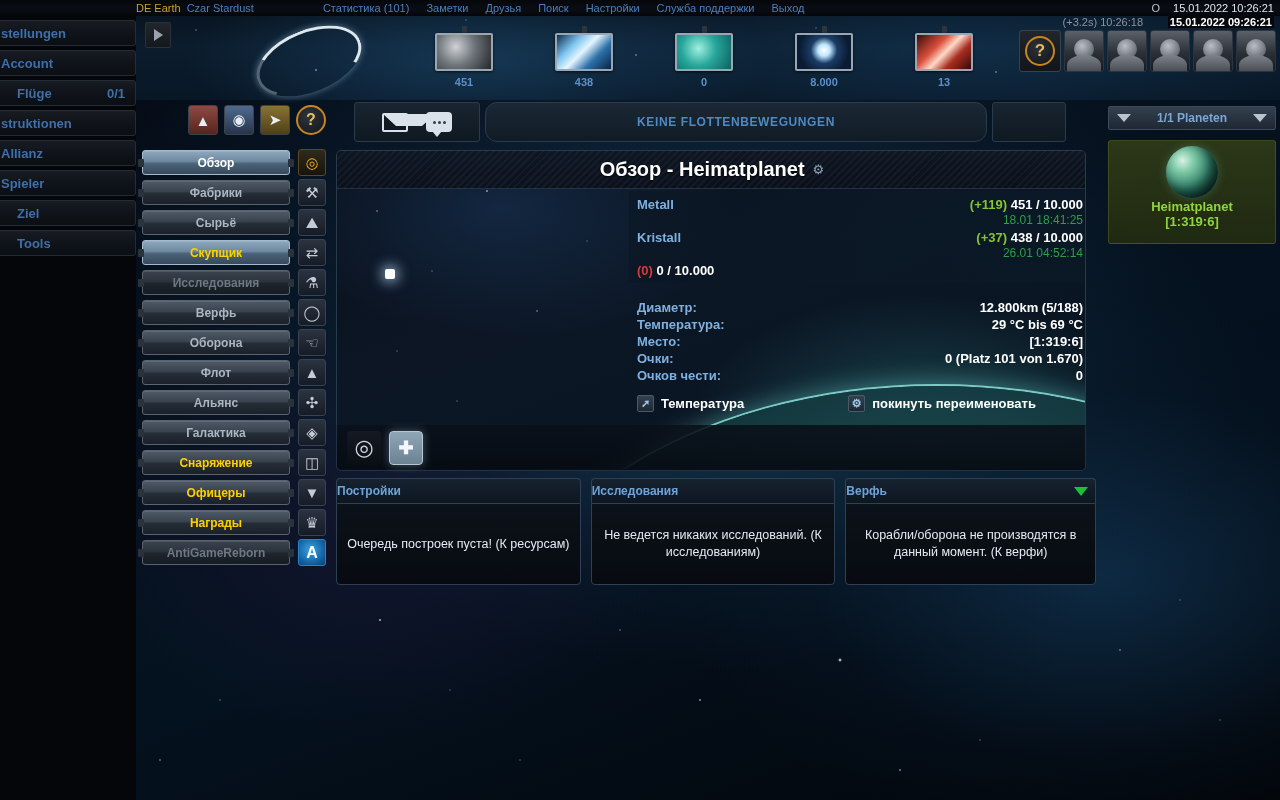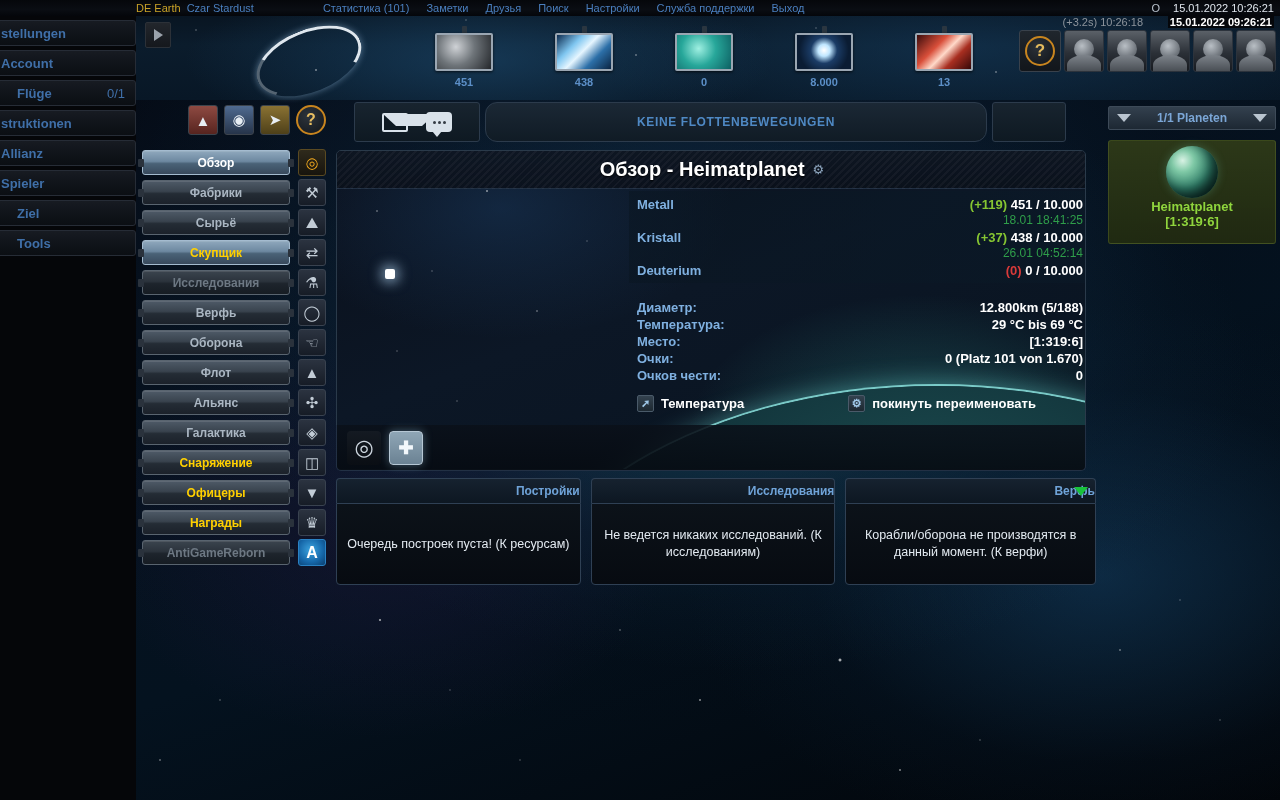--- a/index.html
+++ b/index.html
@@ -91,21 +91,21 @@
     position: relative;
     height: 26px; margin: 4px 0 0 -14px; width: 150px;
     background: linear-gradient(180deg, #171b22 0%, #10141a 50%, #0b0e13 100%);
     border: 1px solid #262c36;
     border-radius: 3px;
     display: flex; align-items: center;
     padding: 0 10px 0 14px;
     color: #3f6fa8; font-weight: bold; font-size: 13px;
   }
   .lp-item .lbl { flex: 1; white-space: nowrap; }
-  .lp-item .cnt { color: #3f6fa8; font-size: 13px; font-weight: normal; }
+  .lp-item .cnt { color: #3f6fa8; font-size: 13px; font-weight: bold; }
   .lp-item.indent { padding-left: 30px; }
 
   
   .gameframe {
     position: absolute; left: 136px; top: 0; width: 1144px; height: 600px;
     z-index: 10;
   }
   
   .headerband {
     position: absolute; left: 0; top: 0; width: 1144px; height: 100px;
@@ -453,21 +453,21 @@
   }
 
   
   .triple { position: absolute; left: 200px; top: 478px; width: 760px; height: 110px; display: flex; gap: 10px; }
   .tpanel { width: 246px; position: relative; }
   .tpanel.wide { width: 252px; }
   .tphead {
     height: 25px; border: 1px solid #2f4054; border-bottom: none;
     border-radius: 4px 4px 0 0;
     background: linear-gradient(180deg, #16222f 0%, #0d1722 100%);
-    display: flex; align-items: center; justify-content: flex-end;
+    display: flex; align-items: center; justify-content: flex-start;
     position: relative;
   }
   .tphead .t { color: #6fa3d8; font-size: 12px; font-weight: bold; }
   .tphead .grn {
     position: absolute; right: 7px; top: 8px;
     width: 0; height: 0; border-left: 7px solid transparent; border-right: 7px solid transparent;
     border-top: 9px solid #19c23c;
   }
   .tpbody {
     height: 82px; border: 1px solid #2f4054; border-radius: 0 0 4px 4px;
@@ -680,21 +680,20 @@
         <div class="rrow">
           <div class="rname">Kristall</div>
           <div class="rvals">
             <span class="rprod pos">(+37)</span>
             <span>438 / 10.000</span>
           </div>
         </div>
         <div class="rtime">26.01 04:52:14</div>
 
         <div class="rrow">
-          <div class="rname">Deuterium</div>
           <div class="rvals">
             <span class="rprod zero">(0)</span>
             <span>0 / 10.000</span>
           </div>
         </div>
       </div>
 
       <div class="infotable">
         <div class="irow">
           <span class="ilabel">Диаметр:</span>

